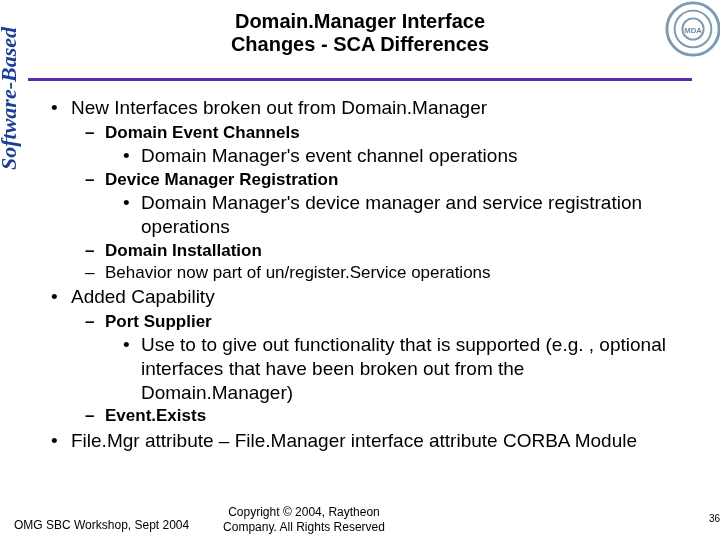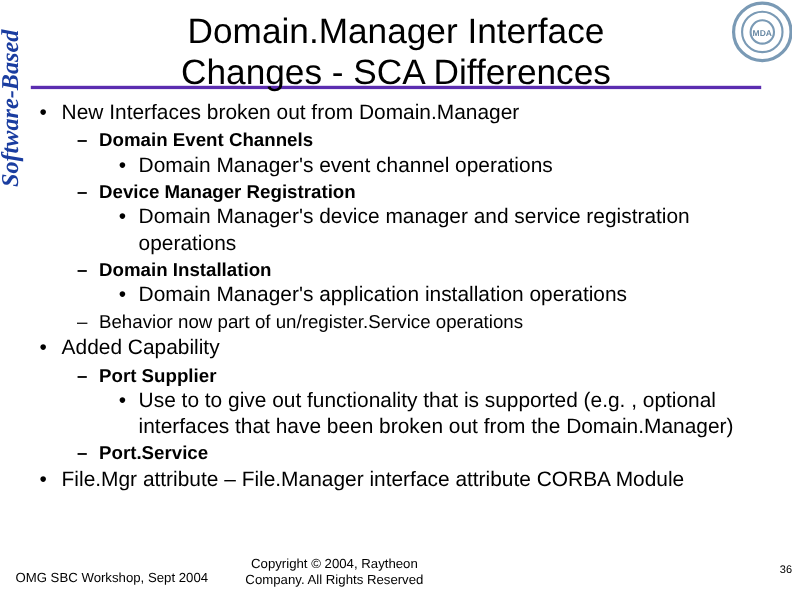--- a/index.html
+++ b/index.html
@@ -1,22 +1,22 @@
 <!DOCTYPE html>
 <html><head>
 <meta charset="utf-8">
 <style>
   html,body{margin:0;padding:0;width:720px;height:540px;font-family:Arial,Helvetica,sans-serif;background:#fff;color:#000;overflow:hidden}
   .slide{position:relative;width:720px;height:540px;box-sizing:border-box;padding:8px 28px 0 28px}
   .header{position:relative;height:70px;border-bottom:3px solid #5b2db0;margin-bottom:10px}
-  .title{font-size:32px;font-weight:normal;text-align:center;line-height:1.15;padding-top:2px}
+  .title{font-size:20px;font-weight:bold;text-align:center;line-height:1.15;padding-top:2px}
   .side-logo{position:absolute;left:-22px;top:-6px;transform:rotate(-90deg);transform-origin:left top;font-family:'Comic Sans MS',cursive;font-weight:bold;font-style:italic;color:#1a3da0;font-size:22px;white-space:nowrap;top:170px;left:-4px}
   .mda-logo{position:absolute;right:-2px;top:0;width:58px;height:58px}
   .content{font-size:18px;line-height:1.25}
-  ul{margin:0;padding:0;list-style:none}
+  ul{margin:15px;padding:0;list-style:none}
   li.b1{margin:2px 0 2px 28px;font-size:19px}
   li.b1::before{content:"•";display:inline-block;width:20px;margin-left:-20px}
   li.b2{margin:1px 0 1px 62px;font-size:17px;font-weight:bold}
   li.b2::before{content:"–";display:inline-block;width:20px;margin-left:-20px}
   li.b3{margin:1px 0 1px 98px;font-size:19px;font-weight:normal}
   li.b3::before{content:"•";display:inline-block;width:18px;margin-left:-18px}
   .footer{position:absolute;bottom:6px;left:0;width:720px;font-size:12px}
   .foot-left{position:absolute;left:14px;bottom:2px}
   .foot-center{position:absolute;left:0;width:608px;text-align:center;bottom:0;line-height:1.2}
   .foot-right{position:absolute;right:0;bottom:10px;font-size:10px}
@@ -42,26 +42,25 @@
     </div>
   </div>
 
   <ul class="content">
     <li class="b1">New Interfaces broken out from Domain.Manager</li>
       <li class="b2">Domain Event Channels</li>
         <li class="b3">Domain Manager's event channel operations</li>
       <li class="b2">Device Manager Registration</li>
         <li class="b3">Domain Manager's device manager and service registration operations</li>
       <li class="b2">Domain Installation</li>
-        <li class="b3">Domain Manager's application installation operations</li>
       <li class="b2" style="font-weight:normal">Behavior now part of un/register.Service operations</li>
     <li class="b1">Added Capability</li>
       <li class="b2">Port Supplier</li>
         <li class="b3">Use to to give out functionality that is supported (e.g. , optional interfaces that have been broken out from the Domain.Manager)</li>
-      <li class="b2">Port.Service</li>
+      <li class="b2">Event.Exists</li>
     <li class="b1">File.Mgr attribute – File.Manager interface attribute CORBA Module</li>
   </ul>
 
   <div class="footer">
     <div class="foot-left">OMG SBC Workshop, Sept 2004</div>
     <div class="foot-center">
       <span>Copyright © 2004, Raytheon</span><br>
       <span>Company. All Rights Reserved</span>
     </div>
     <div class="foot-right">36</div>

